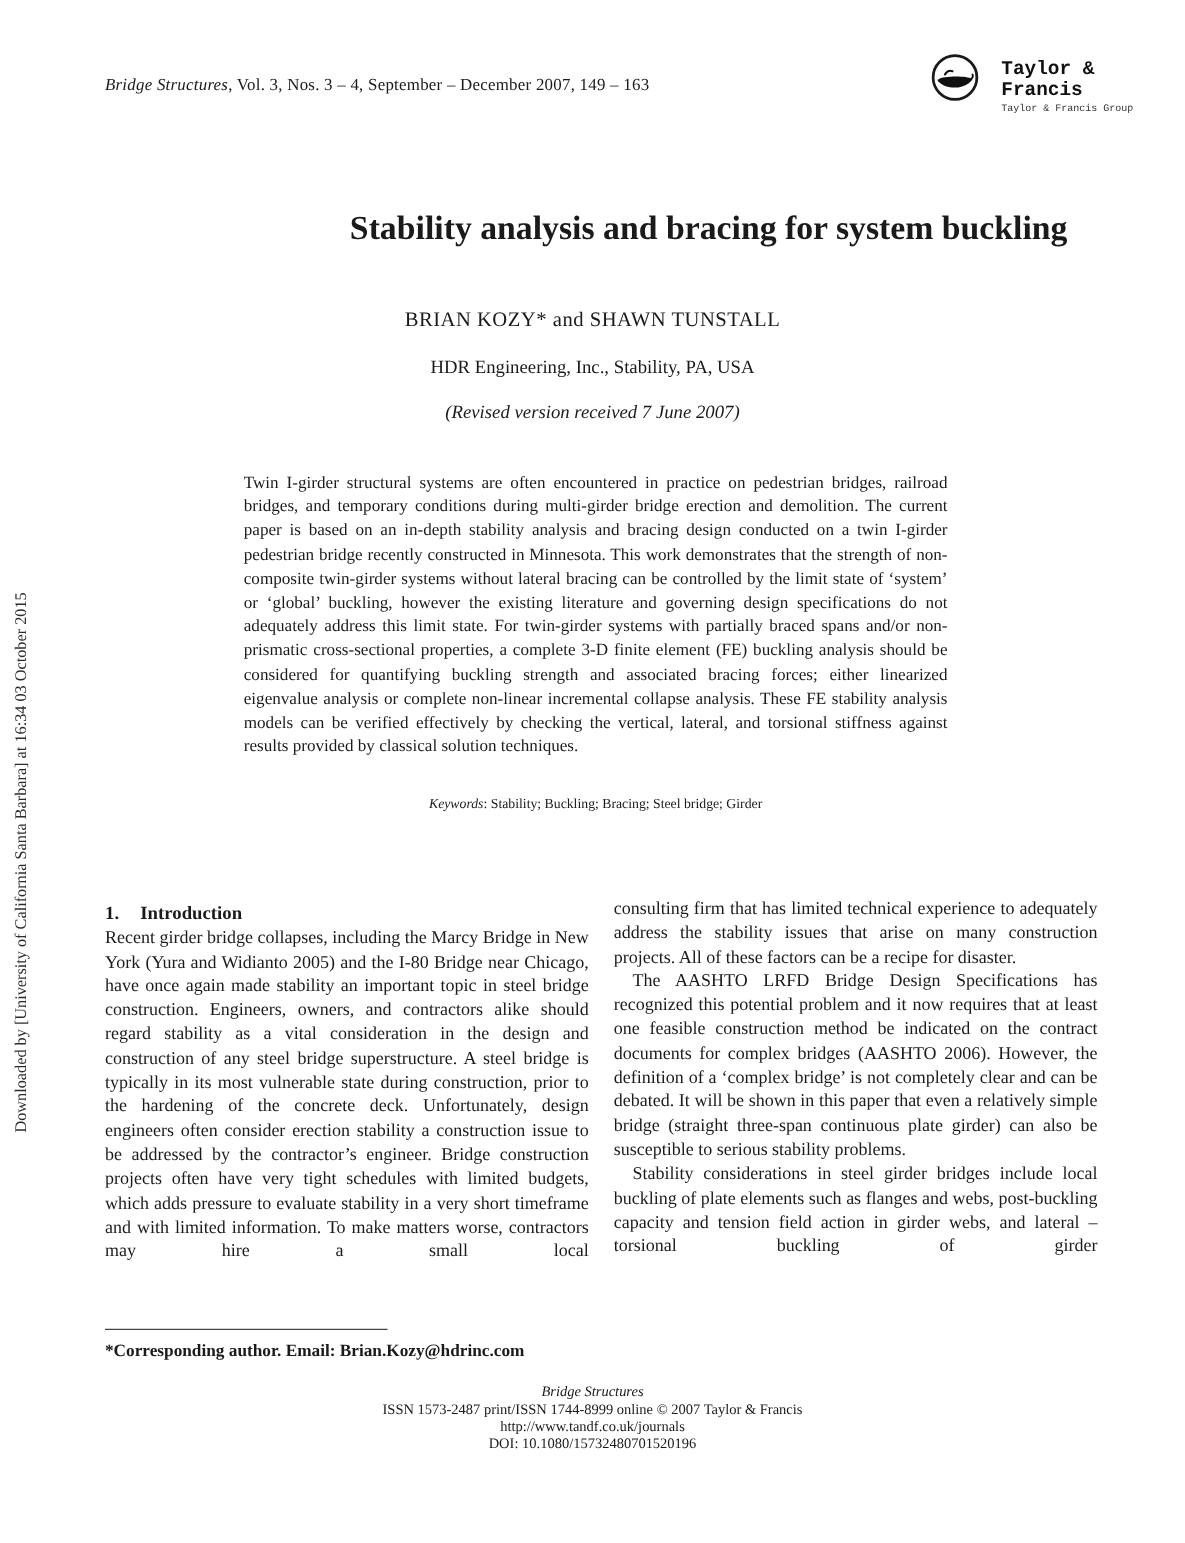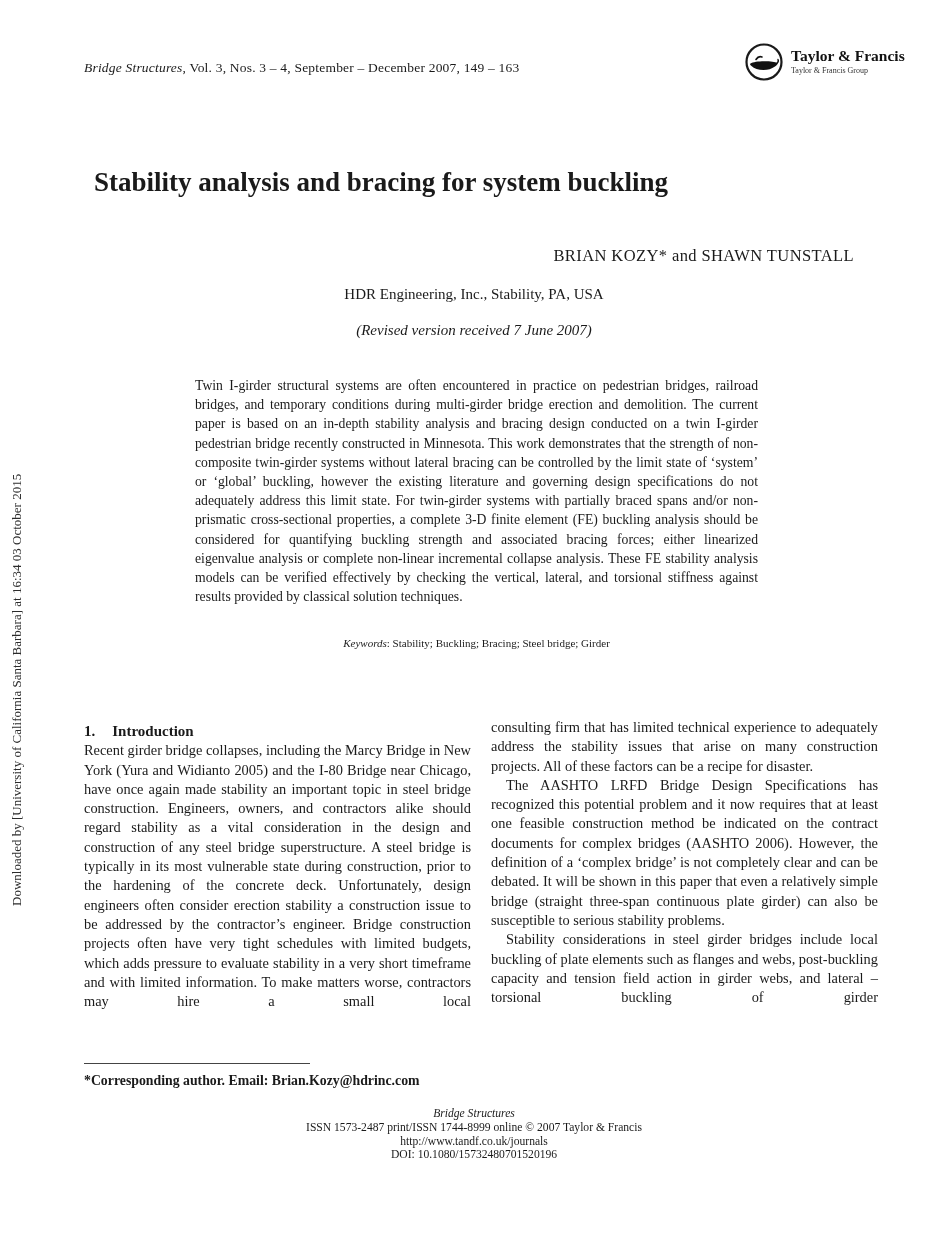--- a/index.html
+++ b/index.html
@@ -32,41 +32,41 @@
     position: absolute;
     left: 84px;
     top: 60px;
     font-size: 13.5px;
     letter-spacing: 0.2px;
   }
   .citation .ital { font-style: italic; }
 
   .logo { position: absolute; left: 744px; top: 42px; display: flex; align-items: flex-start; }
   .logo-circle { width: 40px; height: 40px; flex: 0 0 auto; }
-  .logo-text { margin-left: 7px; font-family: Liberation Serif, serif; }
+  .logo-text { margin-left: 17px; font-family: Liberation Mono, monospace; }
   .logo-name { font-size: 15.5px; font-weight: 600; color: #111; line-height: 1.1; padding-top: 5px; }
   .logo-group { font-size: 8px; color: #333; margin-top: 2px; }
 
   
   .title {
     position: absolute;
     left: 94px;
     top: 148px;
     width: 760px;
-    text-align: left;
+    text-align: right;
     font-size: 27px;
     font-weight: bold;
     line-height: 1.22;
   }
   .authors {
     position: absolute;
     left: 94px;
     top: 246px;
     width: 760px;
-    text-align: right;
+    text-align: center;
     font-size: 16.5px;
     letter-spacing: 0.4px;
   }
   .affiliation {
     position: absolute;
     left: 94px;
     top: 286px;
     width: 760px;
     text-align: center;
     font-size: 15px;

